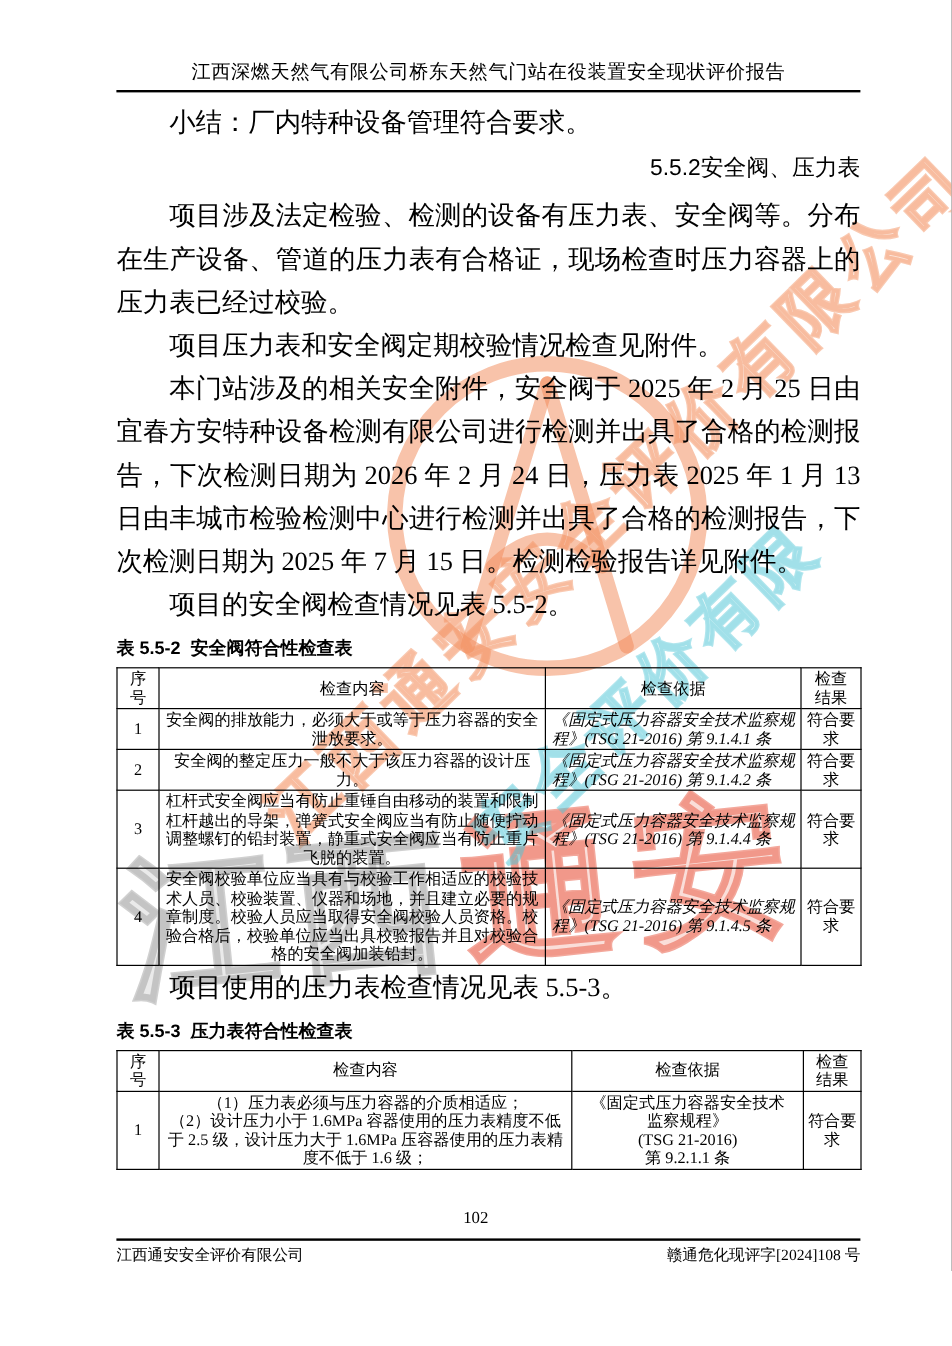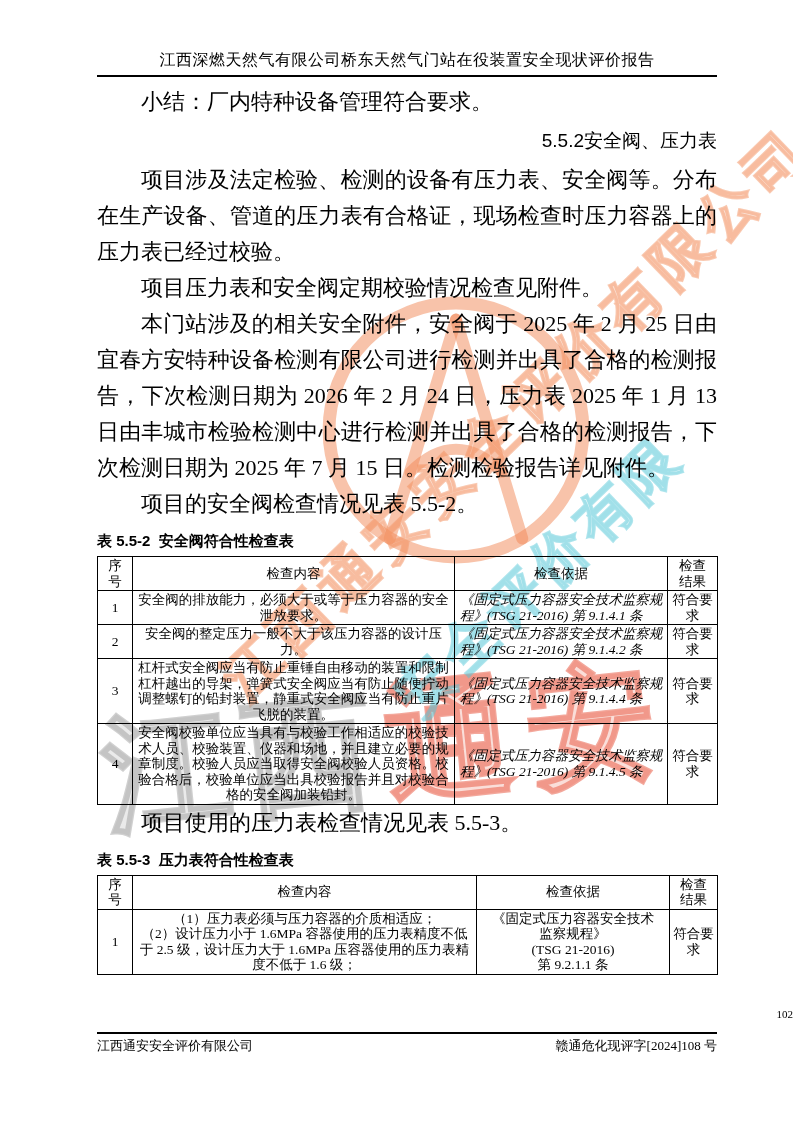--- a/index.html
+++ b/index.html
@@ -32,21 +32,21 @@
     font-family:"Liberation Sans","DejaVu Sans",sans-serif; font-weight:bold;
     font-size:56px; letter-spacing:6px; white-space:nowrap;
     color:rgba(80,197,214,0.16); -webkit-text-stroke:2px rgba(80,197,214,0.45);
   }
   
   .page-header { position:absolute; z-index:1; left:97px; top:50px; width:620px; }
   .page-header .hdr-title {
     text-align:center; font-size:16px; letter-spacing:0.5px;
     padding-bottom:4px; border-bottom:2px solid #000;
   }
-  .page-num { position:absolute; z-index:1; left:0; top:1008px; width:100%; text-align:right; font-size:11px; }
+  .page-num { position:absolute; z-index:1; left:0; top:1008px; width:100%; text-align:center; font-size:14px; }
   .page-footer {
     position:absolute; z-index:1; left:97px; top:1032px; width:620px;
     border-top:2px solid #000; padding-top:3px;
     display:flex; justify-content:space-between; font-size:13px;
   }
   
   .main { position:absolute; z-index:1; left:97px; top:84px; width:620px; }
   .body-p { font-size:22px; line-height:36px; text-align:justify; text-indent:2em; }
   .section-h {
     font-family:"Liberation Sans","DejaVu Sans",sans-serif;

